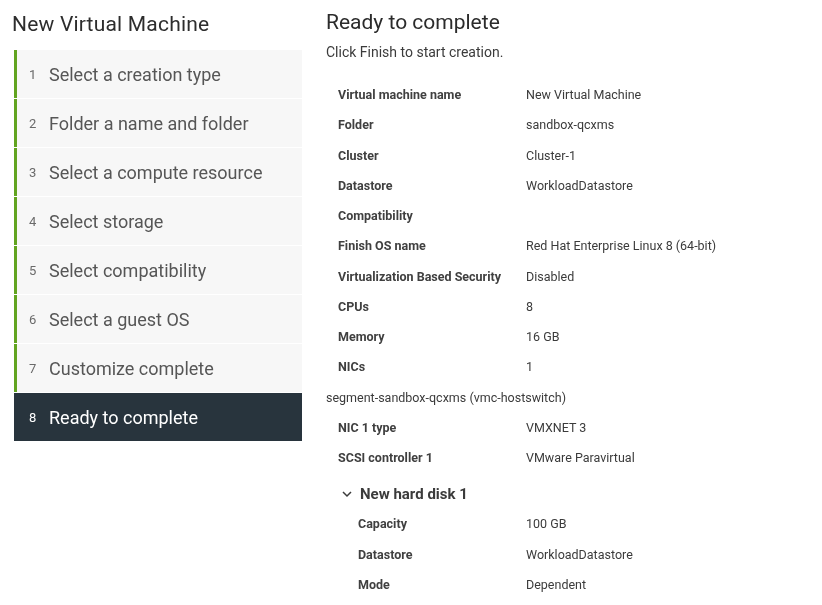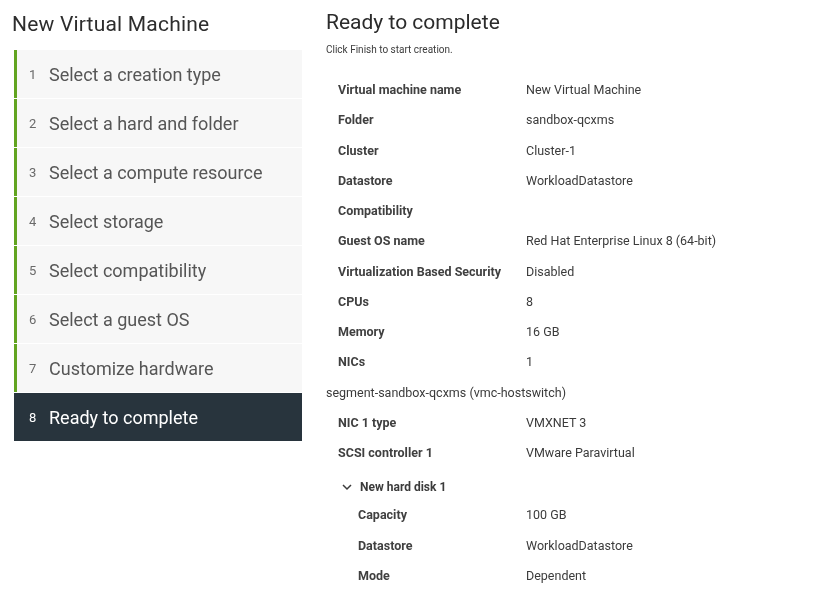--- a/index.html
+++ b/index.html
@@ -64,21 +64,21 @@
     padding: 10px 10px 10px 24px;
     overflow: hidden;
   }
   .main-title {
     font-size: 21px;
     font-weight: 400;
     color: #2b2b2b;
     margin-bottom: 10px;
   }
   .main-sub {
-    font-size: 10px;
+    font-size: 14px;
     color: #3b3b3b;
     margin-bottom: 20px;
   }
   .kv {
     display: flex;
     font-size: 12.5px;
     padding: 7px 0;
     align-items: flex-start;
   }
   .kv .k {
@@ -92,21 +92,21 @@
     flex: 1;
     color: #3b3b3b;
     line-height: 1.3;
   }
   .disk-header {
     display: flex;
     align-items: center;
     font-weight: 700;
     color: #3b3b3b;
     padding: 12px 0 6px 14px;
-    font-size: 12px;
+    font-size: 15px;
     cursor: pointer;
   }
   .chev {
     width: 14px;
     height: 14px;
     margin-right: 6px;
     display: inline-flex;
     align-items: center;
     justify-content: center;
   }
@@ -120,41 +120,41 @@
 
 <div class="sidebar">
   <div class="sidebar-title">New Virtual Machine</div>
   <div class="steps" id="steps">
       <div class="step completed">
         <span class="num">1</span>
         <span class="label">Select a creation type</span>
       </div>
       <div class="step completed">
         <span class="num">2</span>
-        <span class="label">Select a hard and folder</span>
+        <span class="label">Folder a name and folder</span>
       </div>
       <div class="step completed">
         <span class="num">3</span>
         <span class="label">Select a compute resource</span>
       </div>
       <div class="step completed">
         <span class="num">4</span>
         <span class="label">Select storage</span>
       </div>
       <div class="step completed">
         <span class="num">5</span>
         <span class="label">Select compatibility</span>
       </div>
       <div class="step completed">
         <span class="num">6</span>
         <span class="label">Select a guest OS</span>
       </div>
       <div class="step completed">
         <span class="num">7</span>
-        <span class="label">Customize hardware</span>
+        <span class="label">Customize complete</span>
       </div>
       <div class="step active">
         <span class="num">8</span>
         <span class="label">Ready to complete</span>
       </div>
     </div>
 </div>
 
 <div class="main">
   <div class="main-title">Ready to complete</div>
@@ -173,21 +173,21 @@
         <div class="v">Cluster-1</div>
       </div>
       <div class="kv">
         <div class="k">Datastore</div>
         <div class="v">WorkloadDatastore</div>
       </div>
       <div class="kv">
         <div class="k">Compatibility</div>
       </div>
       <div class="kv">
-        <div class="k">Guest OS name</div>
+        <div class="k">Finish OS name</div>
         <div class="v">Red Hat Enterprise Linux 8 (64-bit)</div>
       </div>
       <div class="kv">
         <div class="k">Virtualization Based Security</div>
         <div class="v">Disabled</div>
       </div>
       <div class="kv">
         <div class="k">CPUs</div>
         <div class="v">8</div>
       </div>

